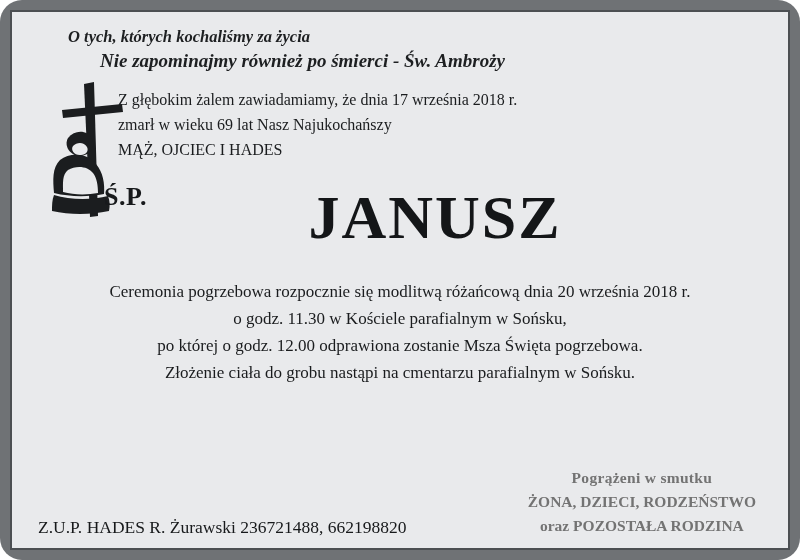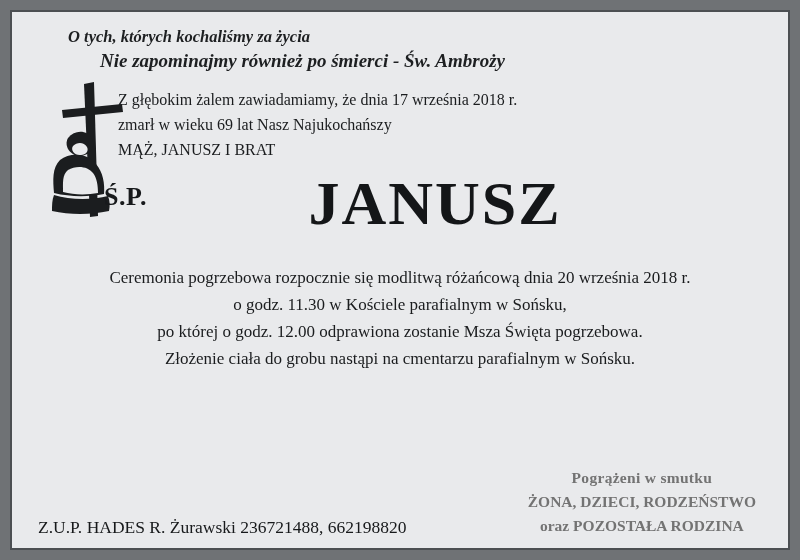--- a/index.html
+++ b/index.html
@@ -16,20 +16,21 @@
 
   .notice {
     position: absolute;
     left: 0;
     top: 0;
     width: 800px;
     height: 560px;
     box-sizing: border-box;
     background: #6f7275;
     padding: 10px;
+    border-radius: 22px;
   }
 
   .notice-inner {
     position: relative;
     width: 100%;
     height: 100%;
     box-sizing: border-box;
     background: #e9eaec;
     border: 2px solid #4c4f52;
     padding: 14px 26px 10px 26px;
@@ -81,21 +82,21 @@
     padding-left: 80px;
     padding-right: 10px;
   }
   .announce div {
     white-space: nowrap;
   }
 
   
   .name-block {
     text-align: center;
-    margin-top: 10px;
+    margin-top: 24px;
     color: #141618;
   }
   .name-line {
     font-size: 62px;
     font-weight: bold;
     letter-spacing: 2px;
     line-height: 1.02;
     white-space: nowrap;
   }
   .name-line.first {
@@ -178,21 +179,21 @@
           <path d="M33 70 c4,-4 11,-4 14,1 c2,4 -1,8 -6,8 c-6,1 -11,-5 -8,-9 Z"></path>
           <path d="M28 94 c8,-5 20,-4 25,3 c4,5 5,13 5,20 c-11,2 -24,2 -35,-1 c0,-9 -1,-17 5,-22 Z"></path>
         </g>
       </svg>
     </div>
     <div class="sp-label">Ś.P.</div>
 
     <div class="announce">
       <div>Z głębokim żalem zawiadamiamy, że dnia 17 września 2018 r.</div>
       <div>zmarł w wieku 69 lat Nasz Najukochańszy</div>
-      <div>MĄŻ, JANUSZ I BRAT</div>
+      <div>MĄŻ, OJCIEC I HADES</div>
     </div>
 
     <div class="name-block">
       <div class="name-line first">JANUSZ</div>
     </div>
 
     <div class="details">
       <div>Ceremonia pogrzebowa rozpocznie się modlitwą różańcową dnia 20 września 2018 r.</div>
       <div>o godz. 11.30 w Kościele parafialnym w Sońsku,</div>
       <div>po której o godz. 12.00 odprawiona zostanie Msza Święta pogrzebowa.</div>

